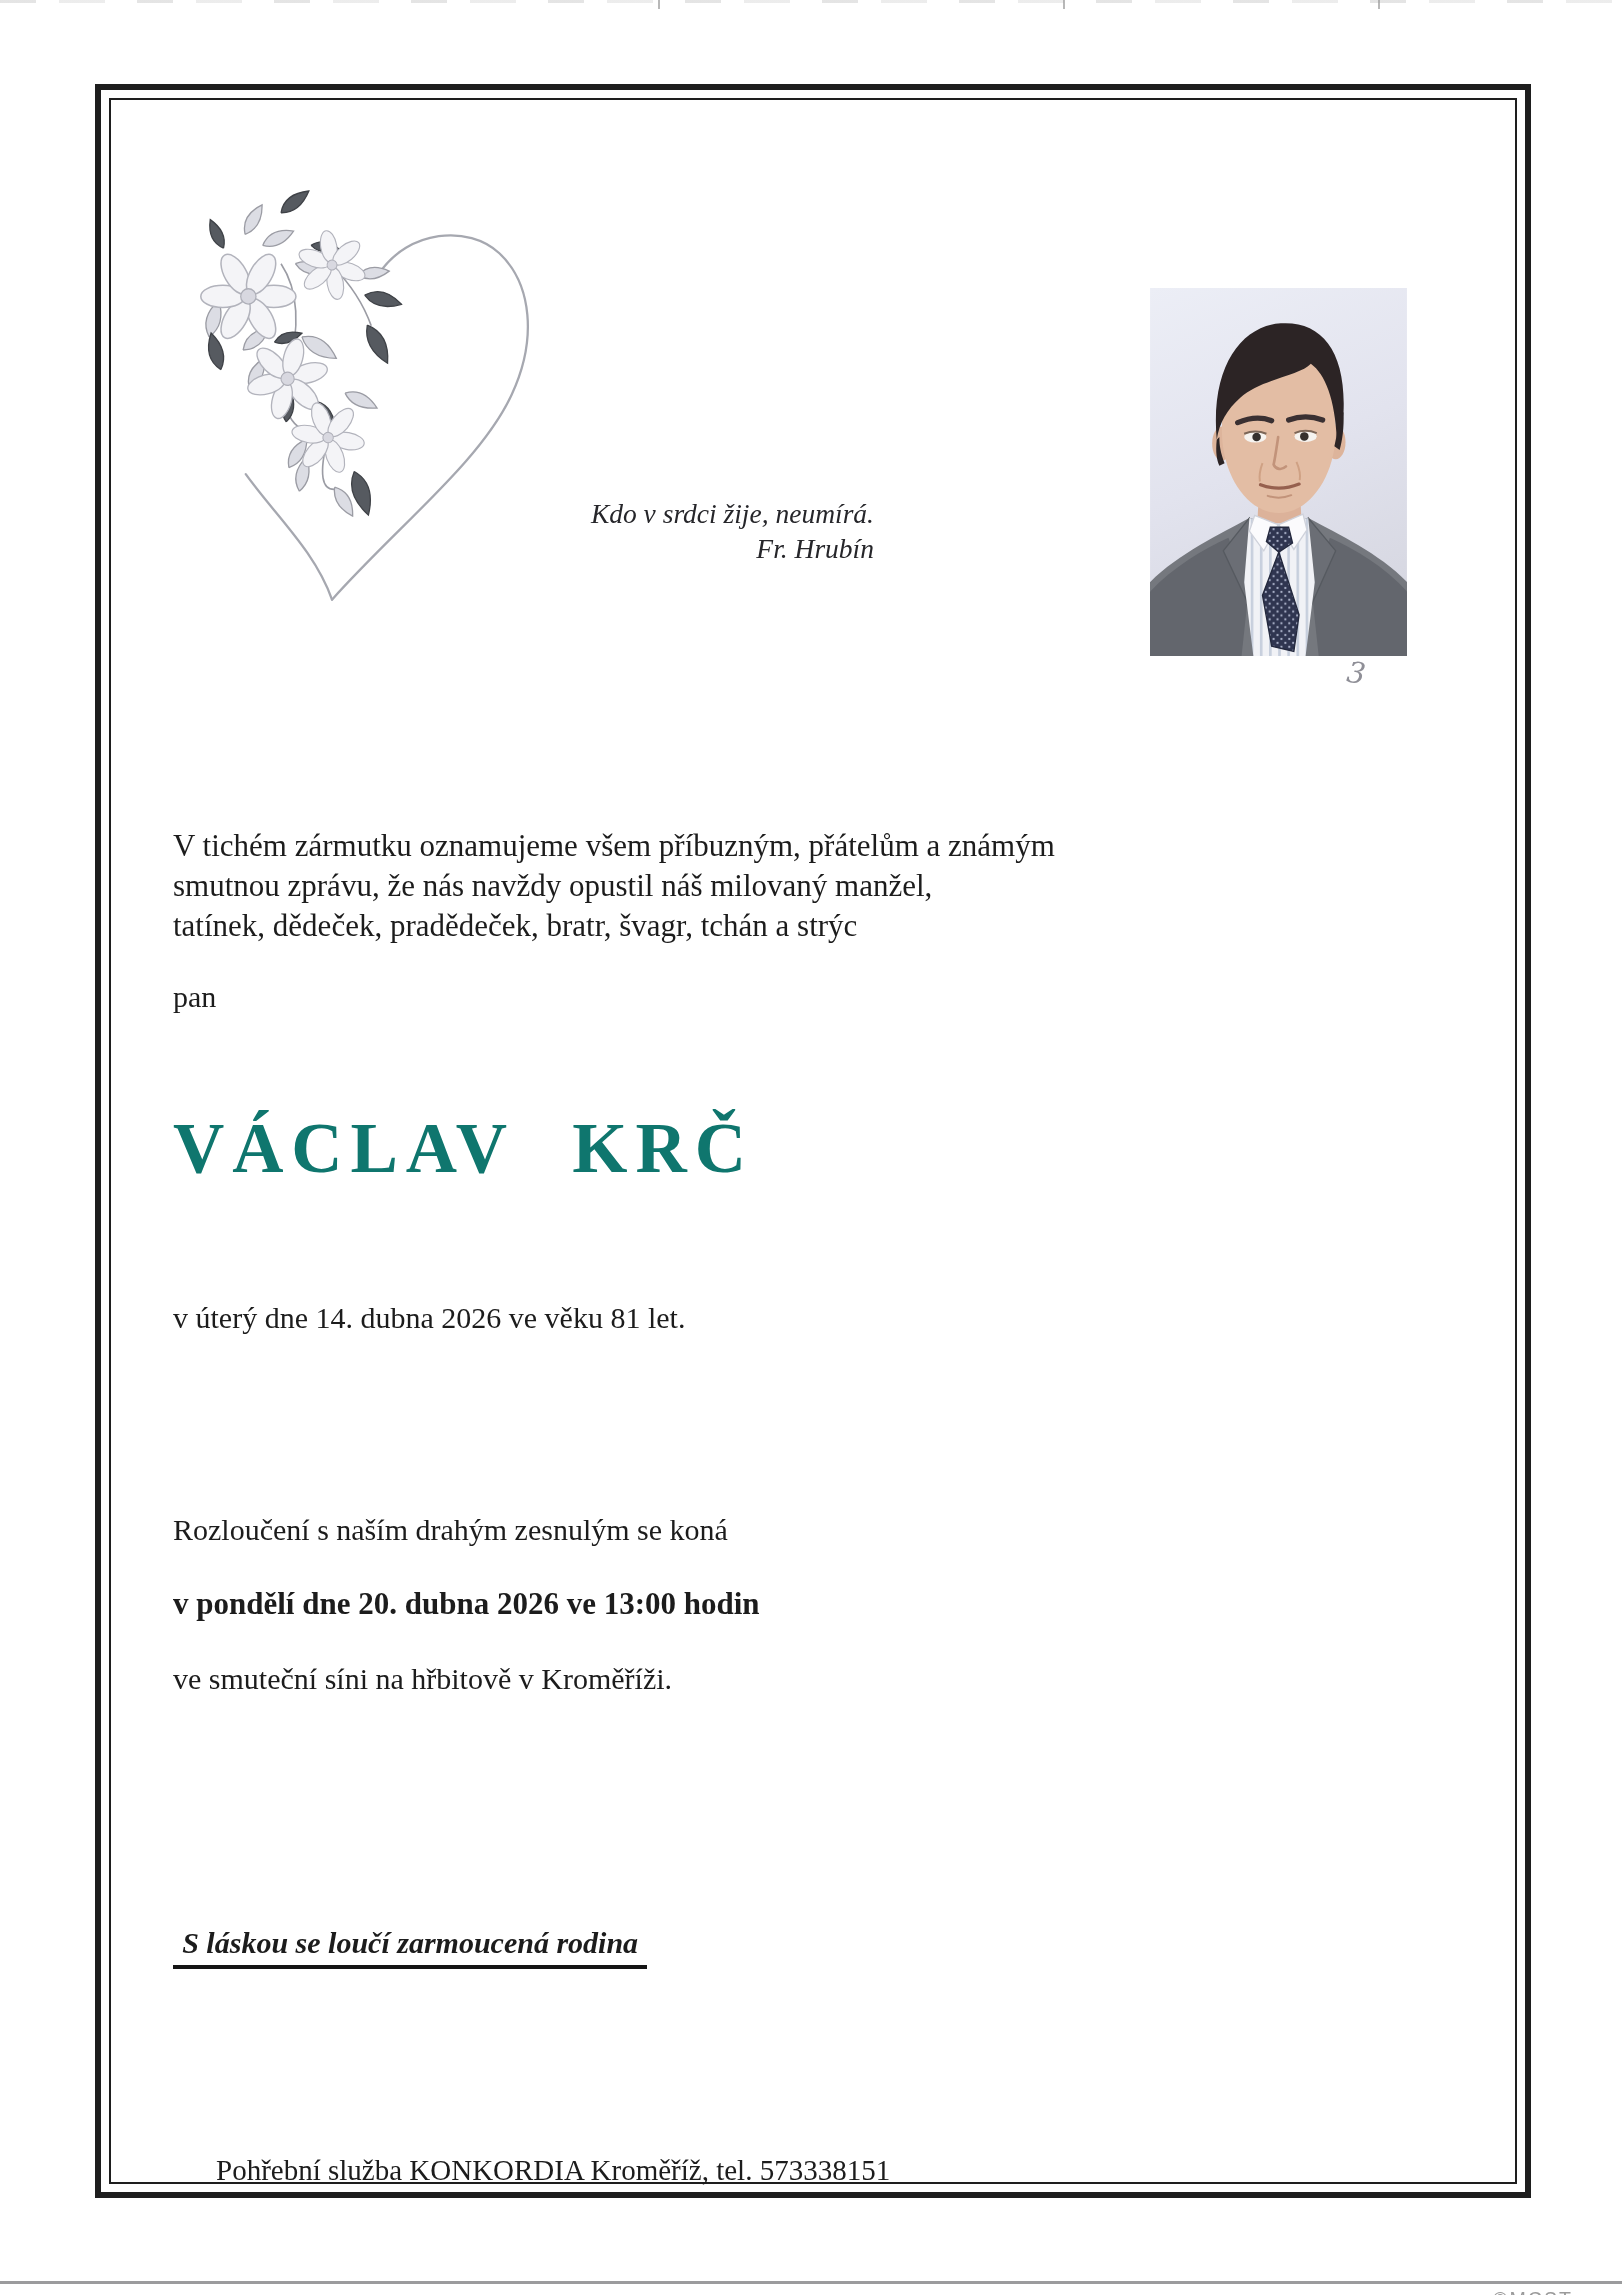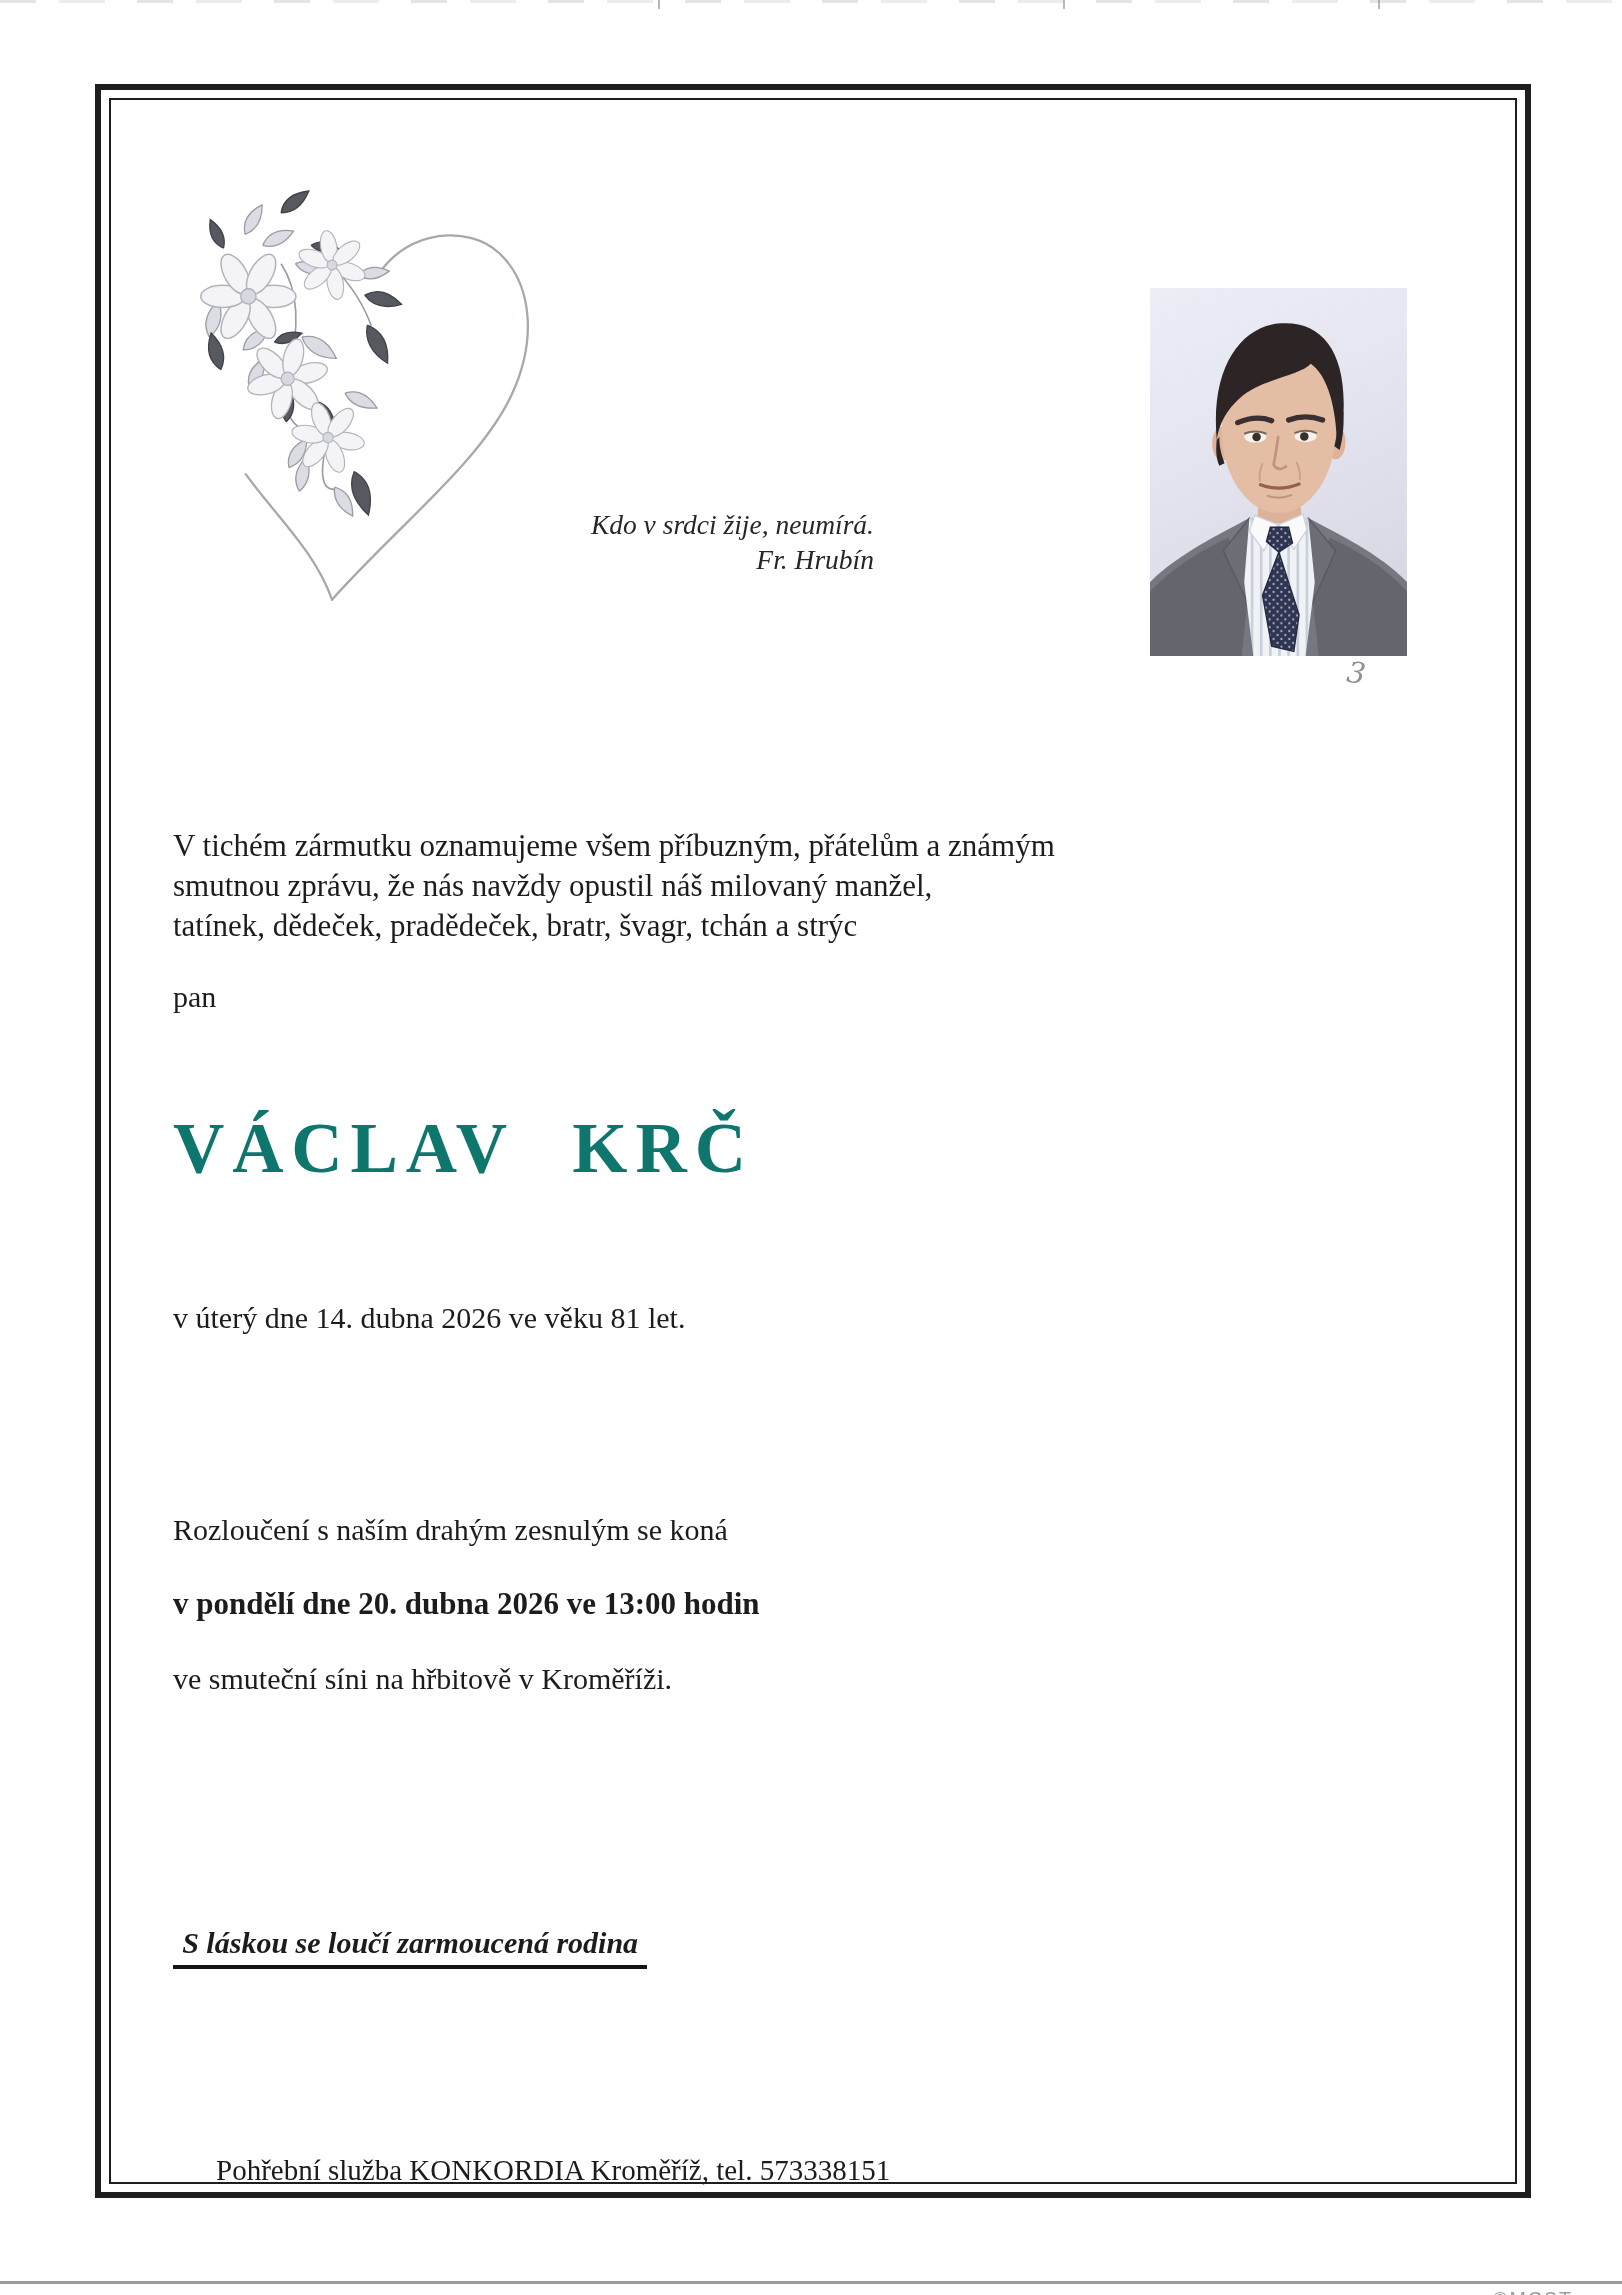--- a/index.html
+++ b/index.html
@@ -22,21 +22,21 @@
   }
   .frame-inner{
     position:absolute;left:7.9px;top:7.9px;right:7.9px;bottom:7.9px;
     border:2.6px solid #1e1e1e;
   }
   
   .decoration{position:absolute;left:183px;top:185px;width:366px;height:445px;}
   
   .quote{
     position:absolute;left:445px;top:496px;width:429px;text-align:right;
-    font-style:italic;font-size:27.5px;line-height:35px;color:#26262a;margin-top:11px;
+    font-style:italic;font-size:27.5px;line-height:35px;color:#26262a;
   }
   
   .photo{position:absolute;left:1150px;top:288px;width:257px;height:368px;}
   .photo svg{display:block;width:100%;height:100%;}
   .photo-mark{
     position:absolute;left:1347px;top:656px;font-size:29px;color:#8f8f97;
     font-style:italic;transform:rotate(8deg);font-family:"DejaVu Serif",serif;
   }
   
   .cblock{position:absolute;left:173px;width:1309px;}

